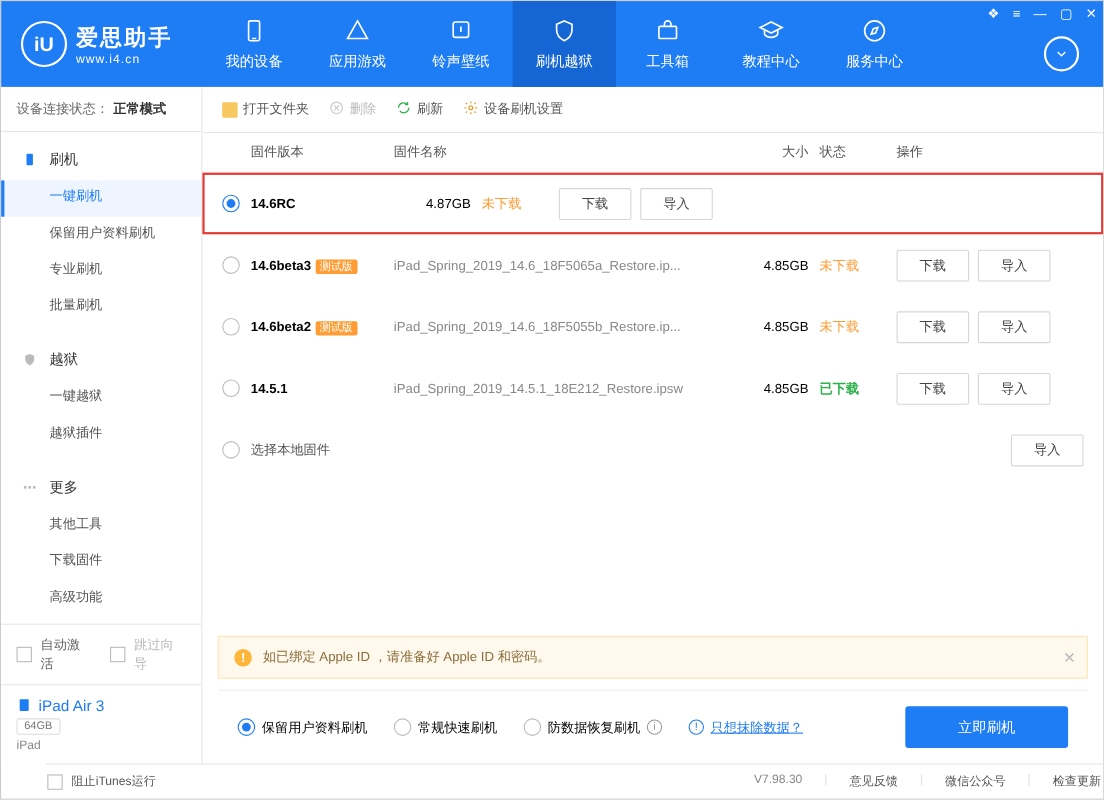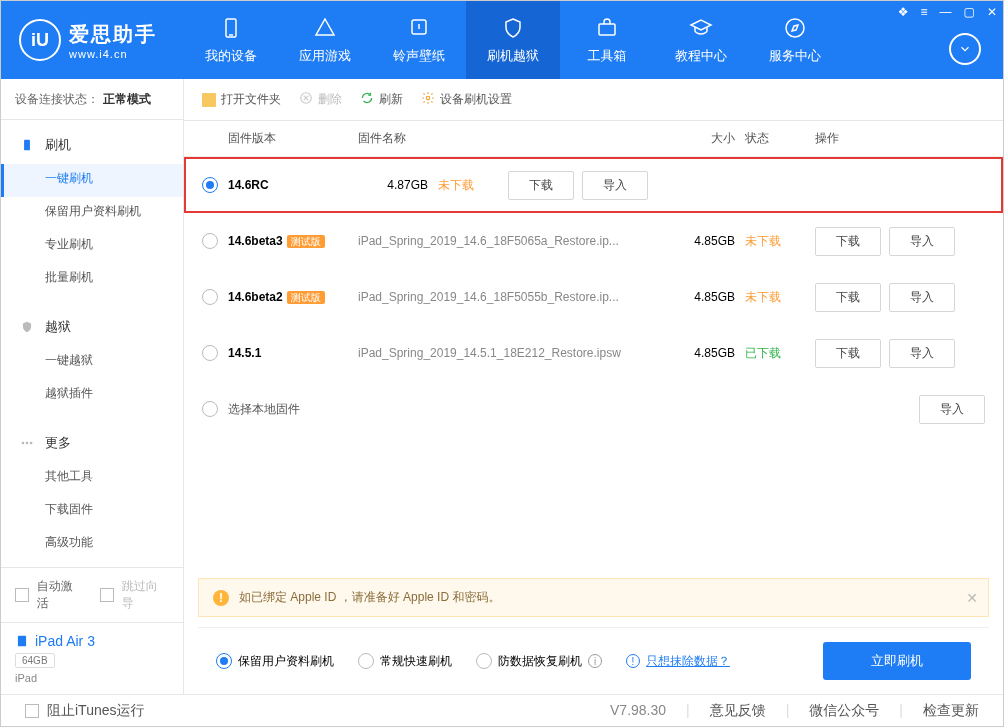--- a/index.html
+++ b/index.html
@@ -56,36 +56,36 @@
 .col-status { width: 70px; }
 .col-action { width: 170px; }
 .trow { display: flex; align-items: center; height: 56px; padding: 0 18px; font-size: 12px; }
 .trow.highlighted { outline: 2px solid #e53935; outline-offset: -2px; }
 .radio { width: 16px; height: 16px; border: 1px solid #bbb; border-radius: 50%; cursor: pointer; display: flex; align-items: center; justify-content: center; }
 .radio.selected { border-color: #1e7cf4; }
 .radio.selected::after { content: ""; width: 8px; height: 8px; background: #1e7cf4; border-radius: 50%; }
 .badge { background: #ff9c33; color: #fff; font-size: 10px; padding: 1px 4px; border-radius: 2px; margin-left: 4px; }
 .fw-name { color: #888; }
 .status-undl { color: #ff9c33; }
-.status-dl { color: #2db34a; }
+.status-dl { color: #2db34a; font-weight: bold; }
 .btn { border: 1px solid #d6d6d6; background: #fff; padding: 5px 20px; font-size: 12px; cursor: pointer; border-radius: 2px; color: #444; }
 .btn + .btn { margin-left: 8px; }
 
 
 .warning { background: #fff8ec; border: 1px solid #ffe5b5; padding: 10px 14px; font-size: 12px; color: #8a6d3b; display: flex; align-items: center; gap: 10px; position: relative; margin: 0 14px; }
 .warn-icon { width: 16px; height: 16px; background: #ffb43a; border-radius: 50%; color: #fff; display: flex; align-items: center; justify-content: center; font-weight: bold; font-size: 12px; }
 .warn-close { position: absolute; right: 10px; color: #bbb; cursor: pointer; font-size: 14px; }
 .flash-options { display: flex; align-items: center; gap: 24px; padding: 14px 18px; font-size: 12px; border-top: 1px solid #eee; margin: 10px 14px 0; }
 .fo-item { display: flex; align-items: center; gap: 6px; cursor: pointer; }
 .info-icon { width: 14px; height: 14px; border: 1px solid #999; border-radius: 50%; font-size: 10px; color: #999; display: flex; align-items: center; justify-content: center; }
 .link-blue { color: #1e7cf4; text-decoration: underline; cursor: pointer; }
 .btn-primary { background: #1e7cf4; color: #fff; border: none; padding: 10px 48px; font-size: 13px; border-radius: 3px; cursor: pointer; margin-left: auto; }
 
 
-.footer { height: 32px; border-top: 1px solid #e7e7e7; display: flex; align-items: center; font-size: 14px; color: #555; padding: 0 24px; }
+.footer { height: 32px; border-top: 1px solid #e7e7e7; display: flex; align-items: center; font-size: 11px; color: #555; padding: 0 2px; margin-left: 40px; }
 .footer-left { display: flex; align-items: center; gap: 8px; }
 .footer-right { margin-left: auto; display: flex; gap: 20px; }
 .ver { color: #888; }
 .footer-link { cursor: pointer; }
 .divider { color: #ddd; }
 </style>
 </head>
 <body>
 
 <div class="header">

